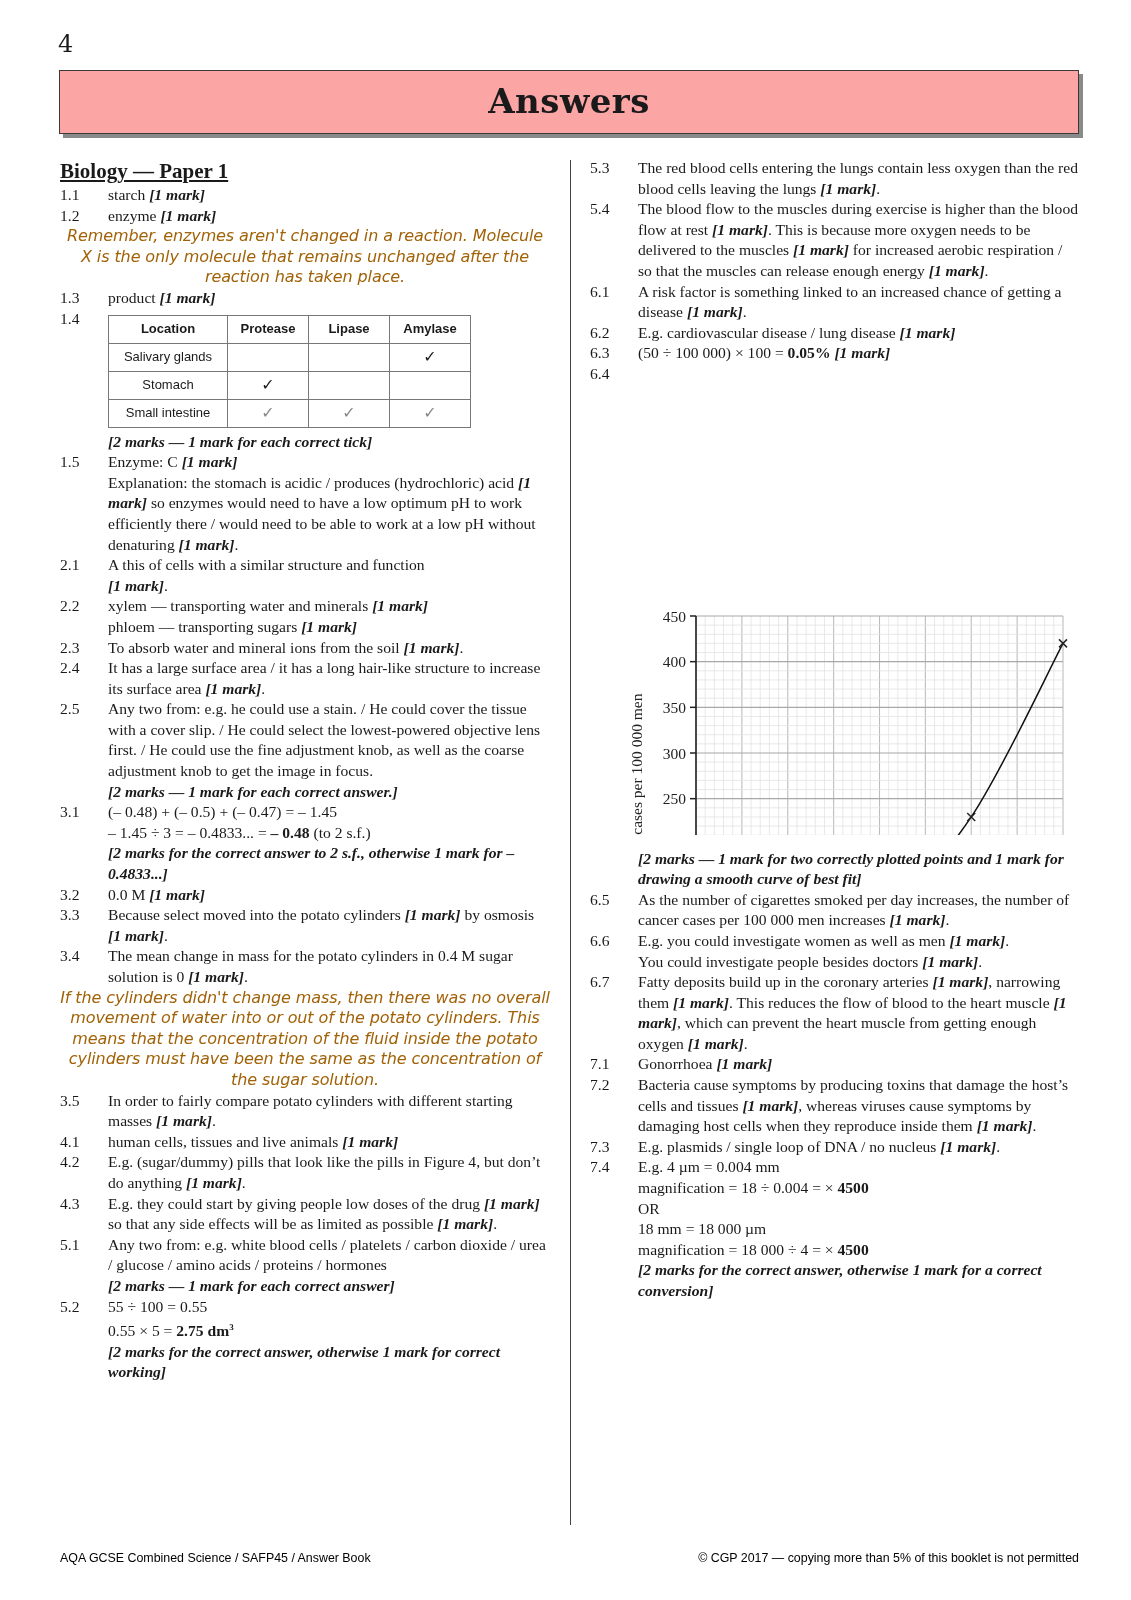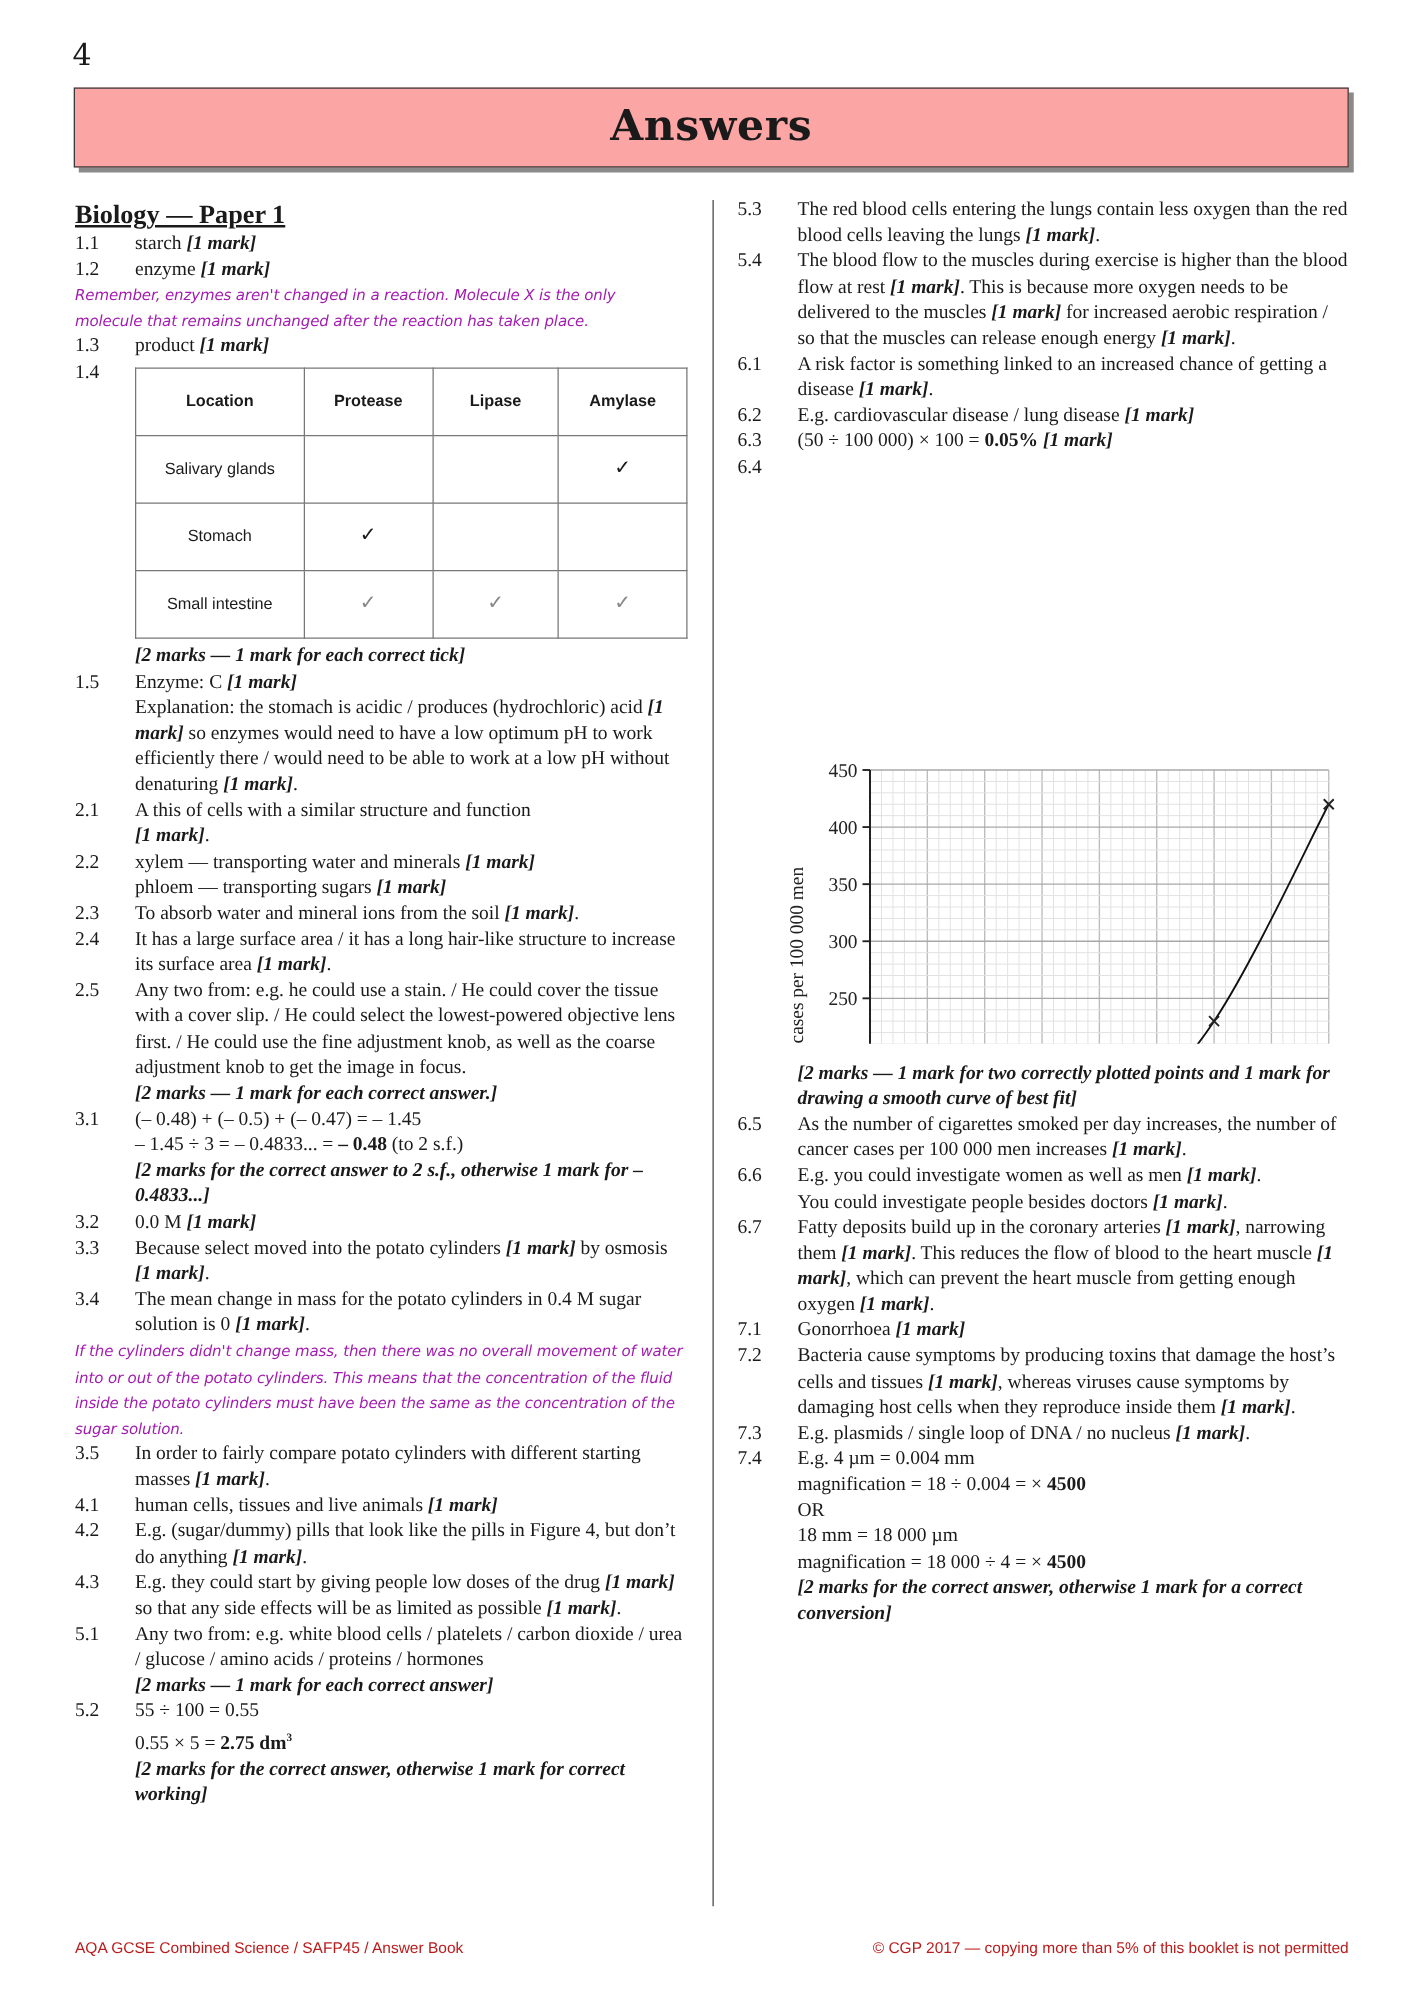--- a/index.html
+++ b/index.html
@@ -14,30 +14,30 @@
   .col-left { left: 60px; width: 490px; }
   .col-right { left: 590px; width: 490px; }
   .divider { position: absolute; left: 570px; top: 160px; width: 1px; height: 1365px; background: #444; }
   .section-heading { font-family: Liberation Serif, serif; font-weight: bold; font-size: 21px;
                text-decoration: underline; line-height: 26px; margin-bottom: 1px; }
   .q { display: flex; }
   .q .num { width: 48px; flex: 0 0 48px; }
   .q .body { flex: 1; }
   .mk { font-weight: bold; font-style: italic; }
   .b { font-weight: bold; }
-  .note { font-family: "DejaVu Sans", sans-serif; font-style: italic; font-size: 12px; line-height: 20.6px;
-          color: #a21caf; letter-spacing: -0.1px; }
+  .note { font-family: "DejaVu Sans", sans-serif; font-style: italic; font-size: 16px; line-height: 20.6px;
+          color: #a16207; letter-spacing: -0.1px; text-align: center; }
   table.enz { border-collapse: collapse; margin: 6px 0 4px 0; font-family: "Liberation Sans", sans-serif; font-size: 13px; }
-  table.enz th, table.enz td { border: 1px solid #777; height: 27px; text-align: center; padding: 13px; }
+  table.enz th, table.enz td { border: 1px solid #777; height: 27px; text-align: center; padding: 0; }
   table.enz th { font-weight: bold; }
   table.enz .c0 { width: 118px; } table.enz .c1 { width: 80px; } table.enz .c2 { width: 80px; } table.enz .c3 { width: 80px; margin-top: 41px; }
   .tick { font-size: 16px; }
   .tick.dim { color: #888; }
   .chart-wrap { position: relative; height: 470px; margin-left: 0; }
-  .footer { position: absolute; top: 1551px; font-family: "Liberation Sans", sans-serif; font-size: 12.4px; color: #b91c1c; }
+  .footer { position: absolute; top: 1551px; font-family: "Liberation Sans", sans-serif; font-size: 12.4px; color: #000000; }
   .footer.left { left: 60px; }
   .footer.right { right: 52px; }
   sup { font-size: 9px; }
 </style>
 </head>
 <body>
 
 <div class="page-num">4</div>
 
 <div class="title-box">

